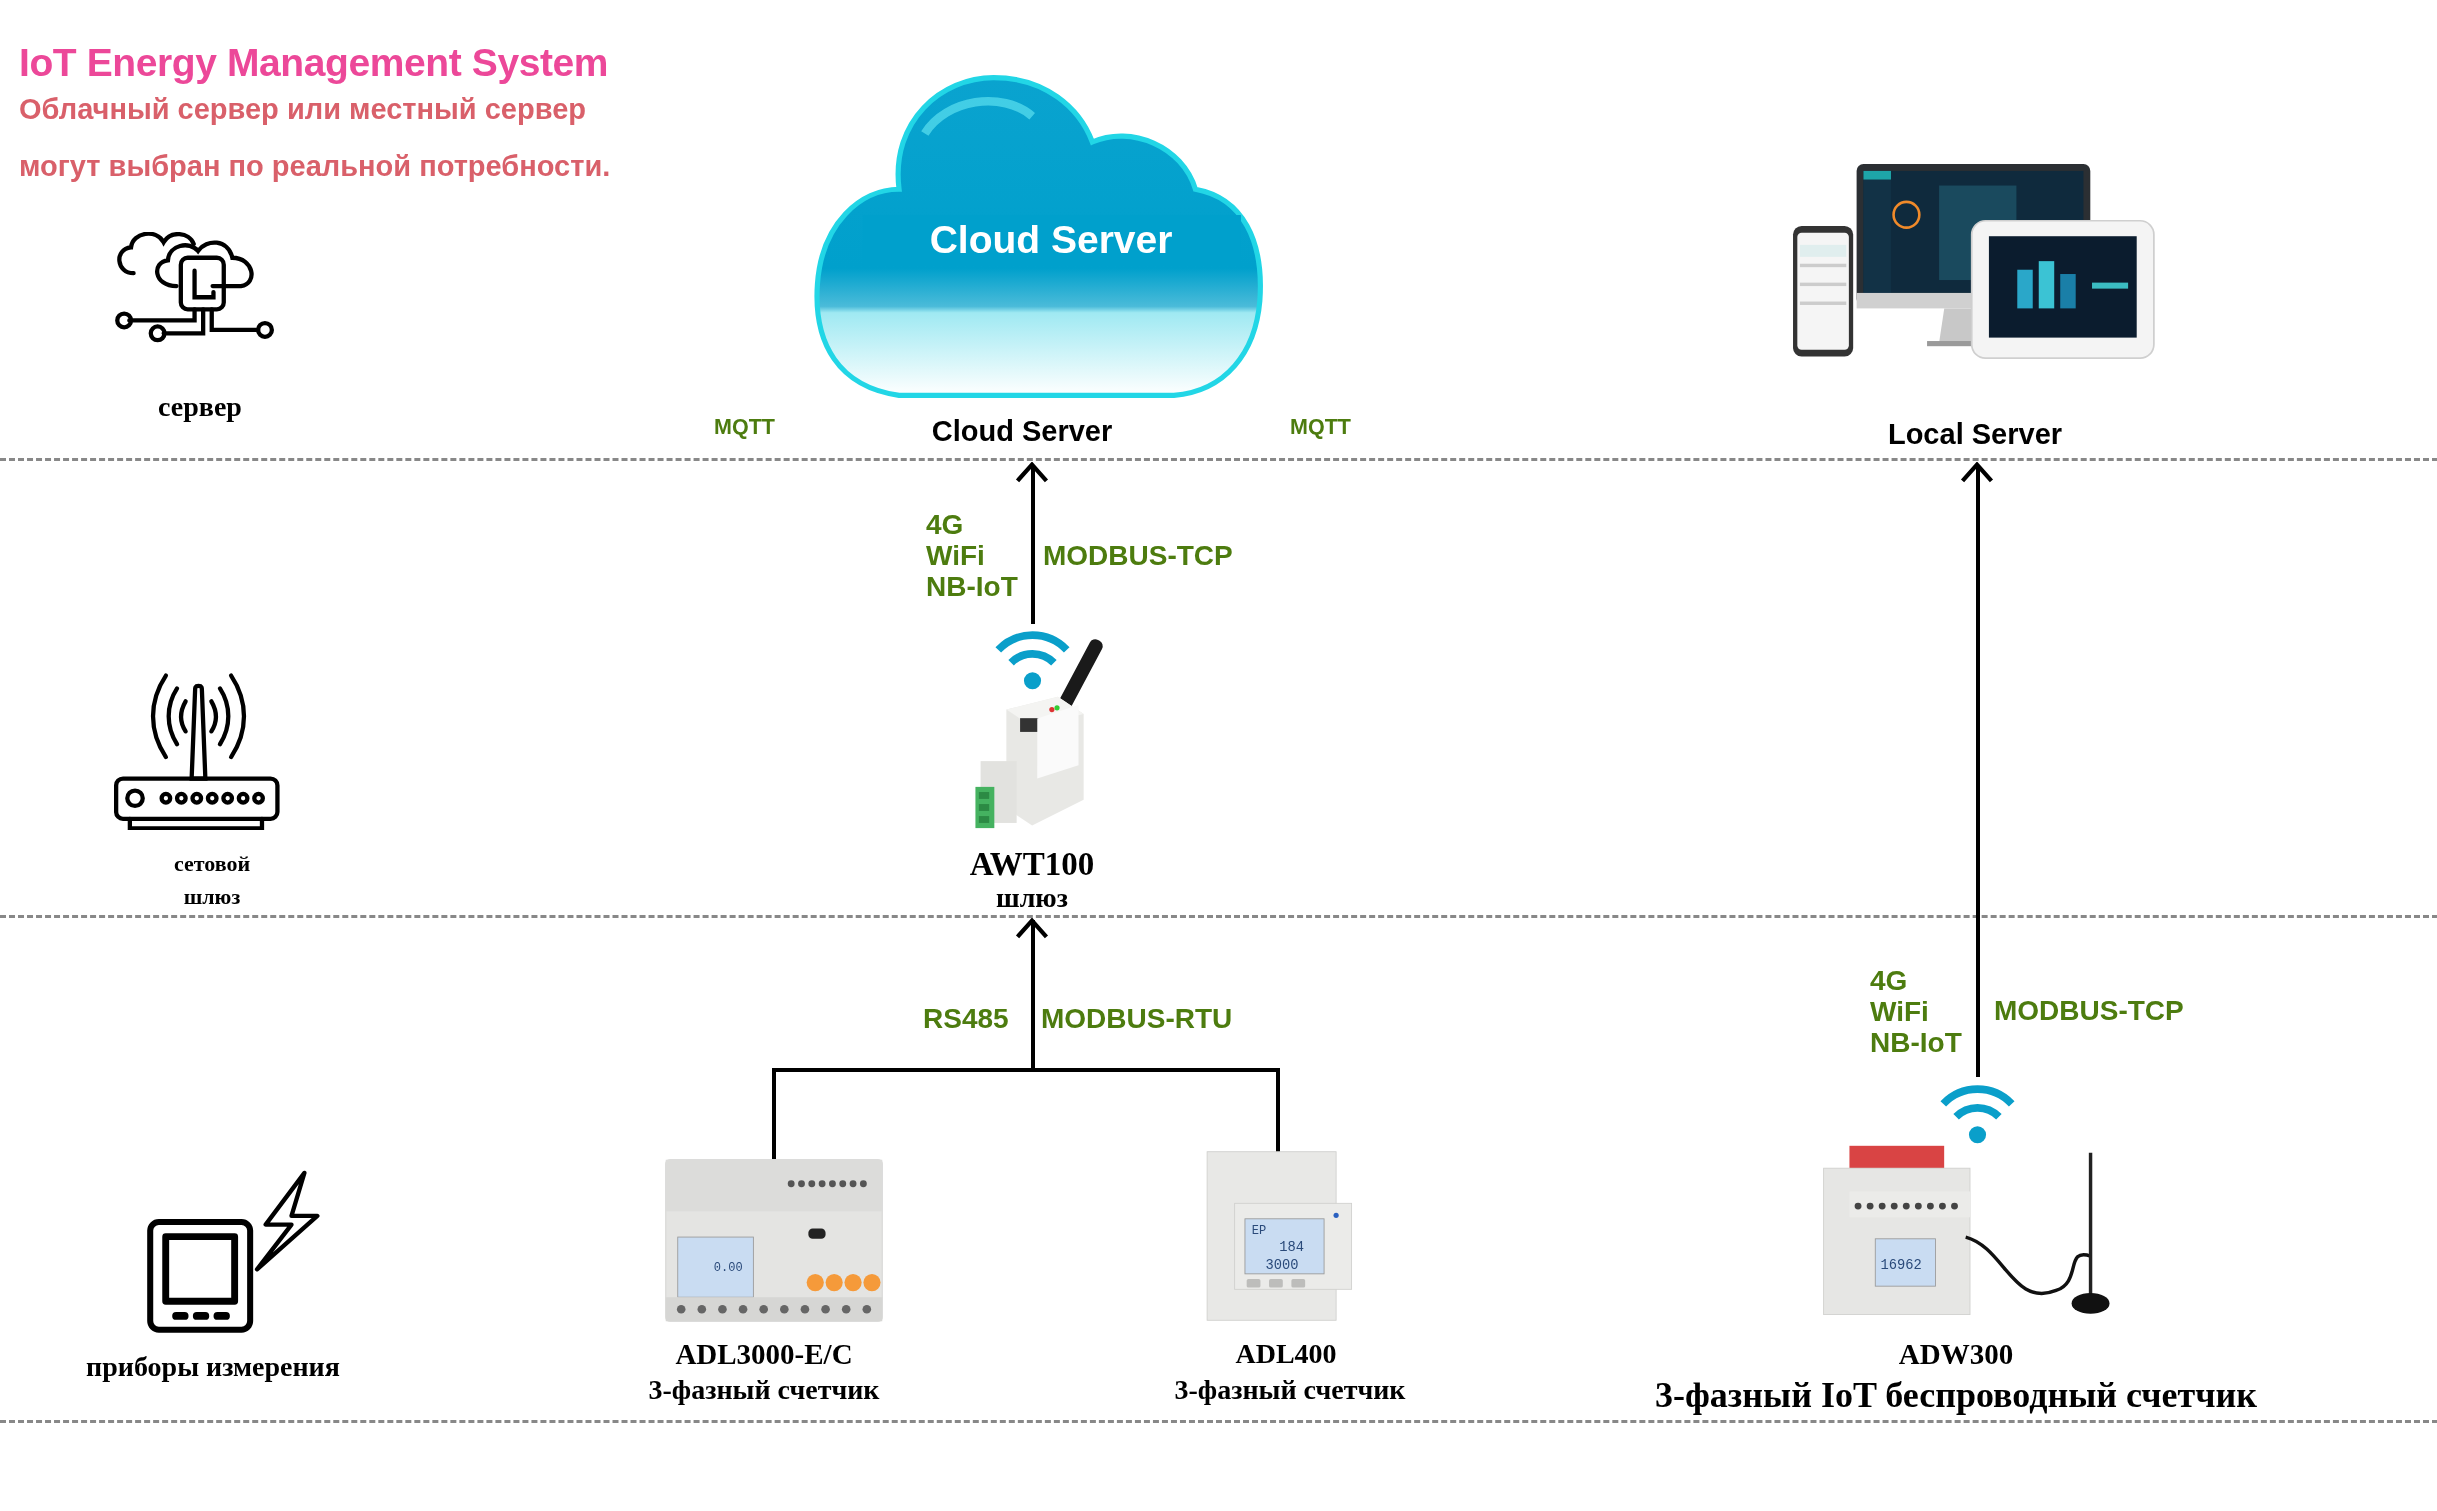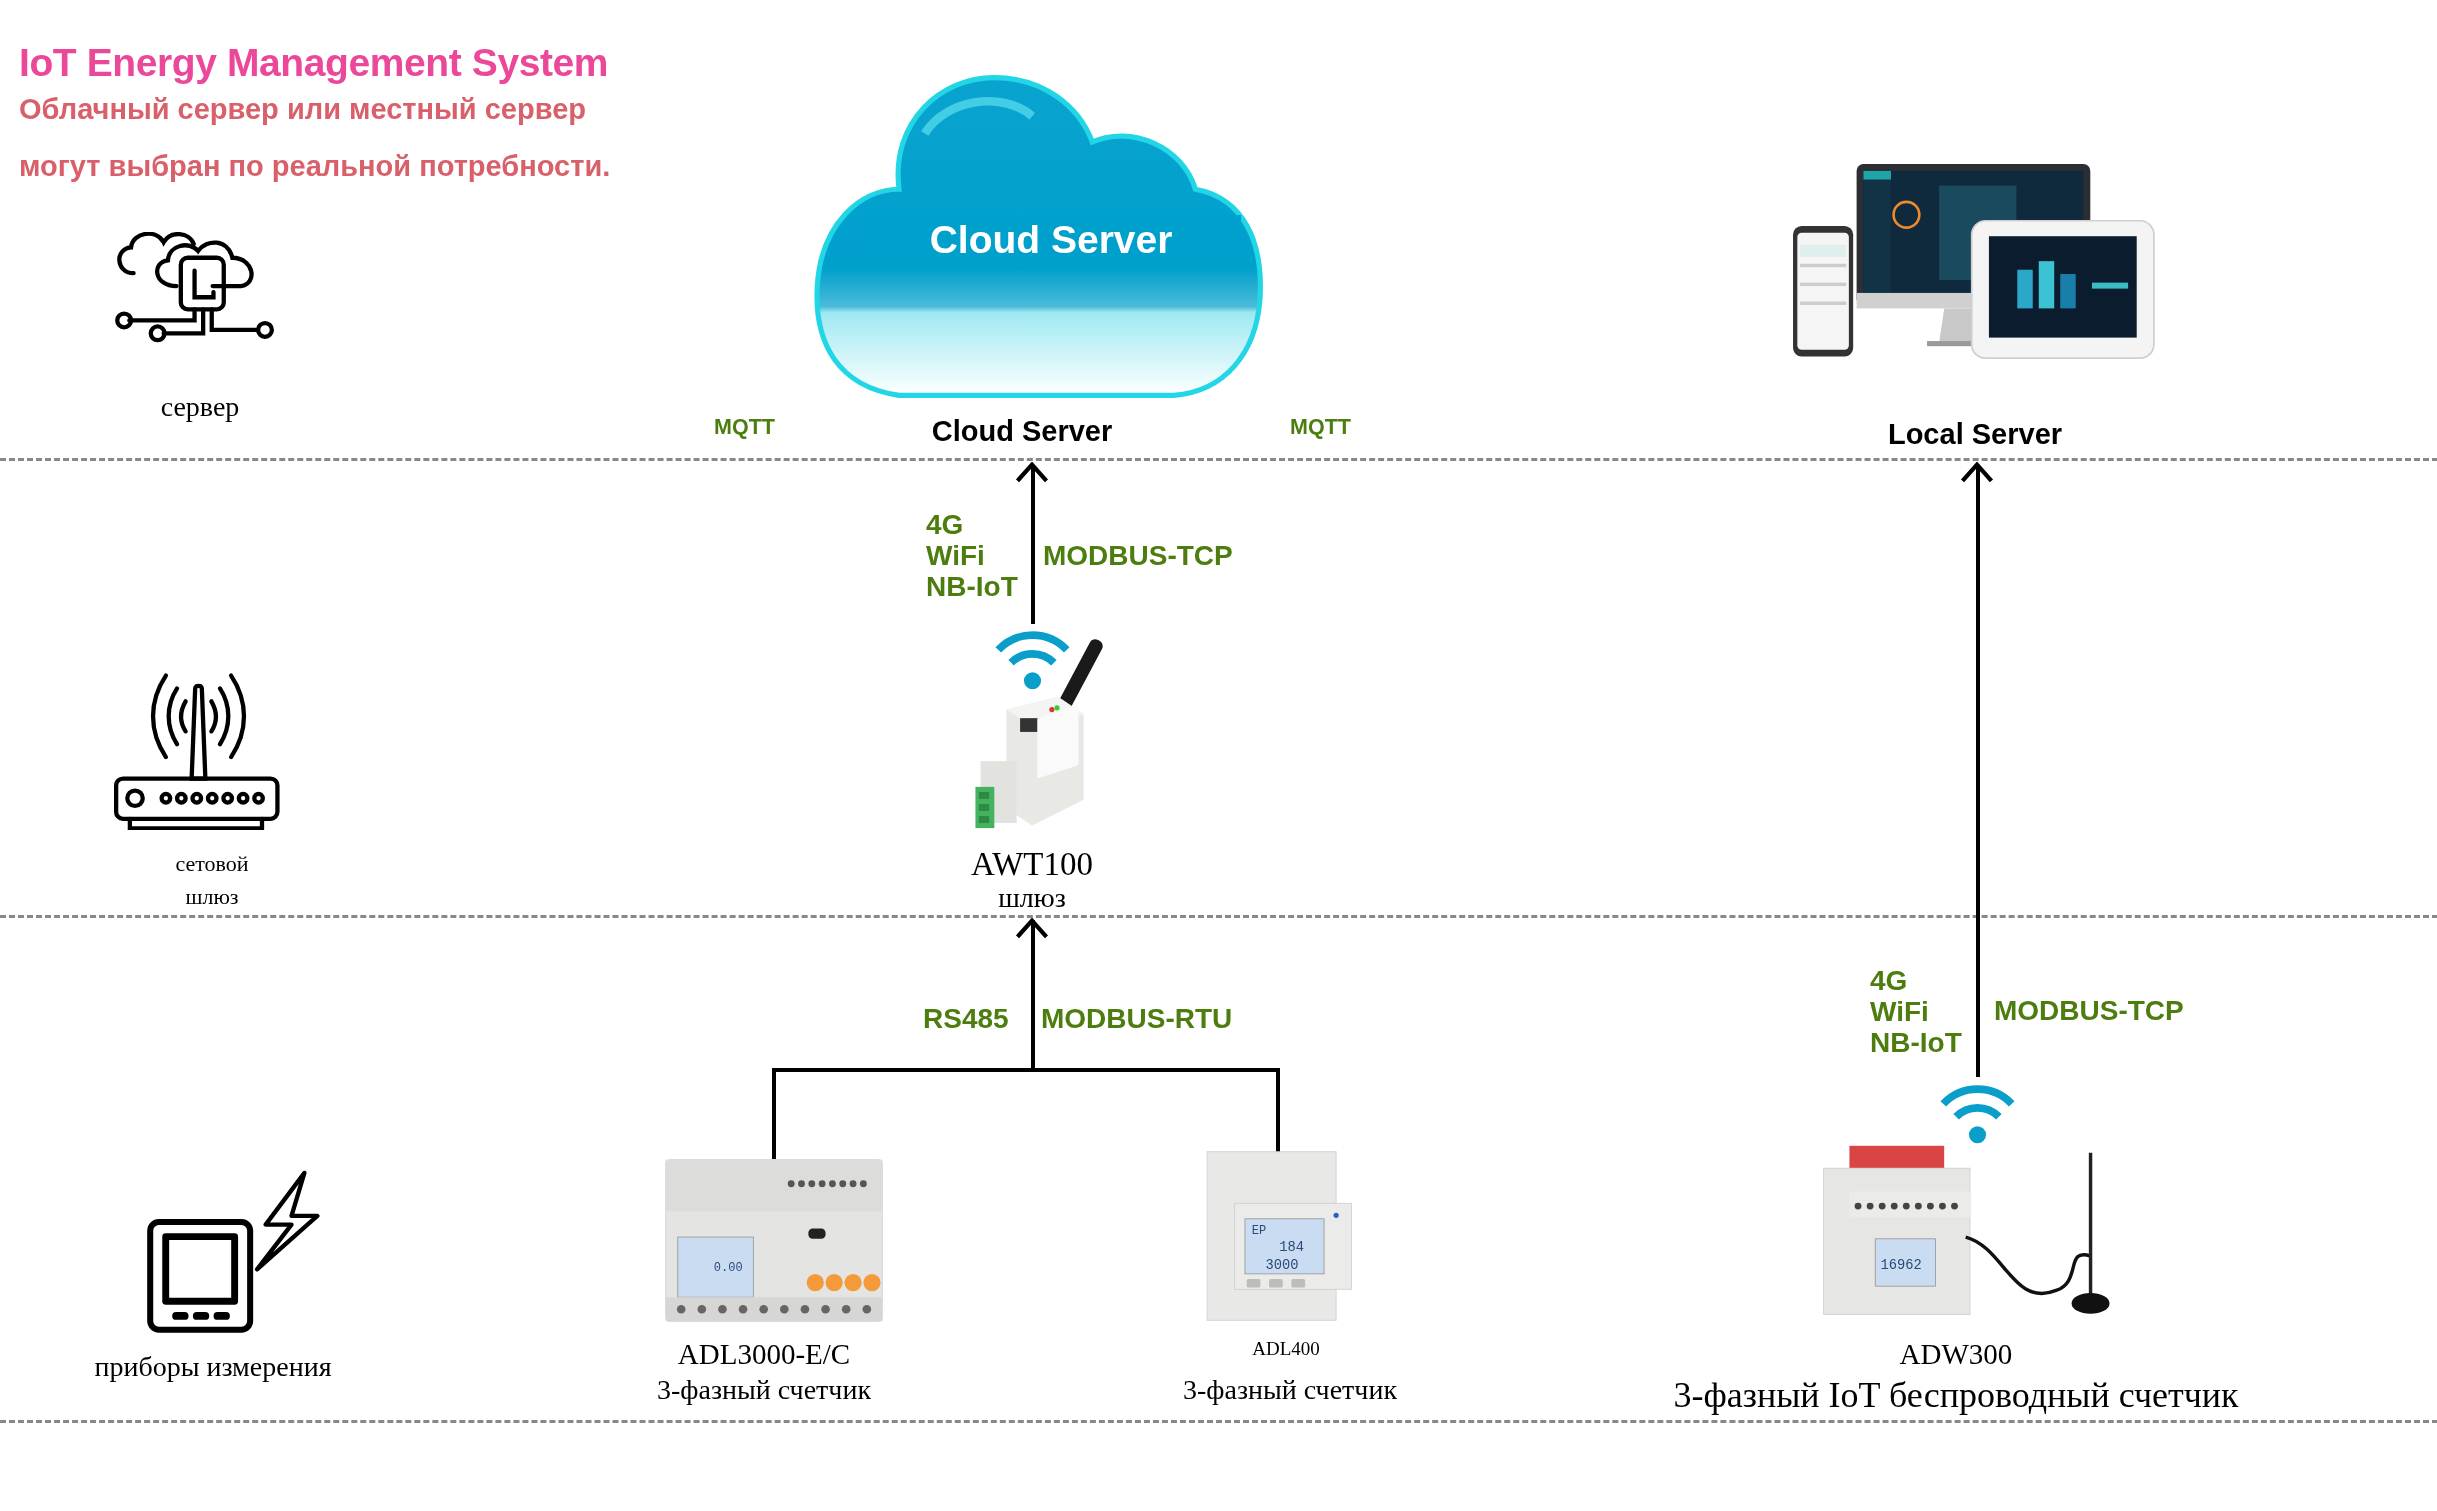--- a/index.html
+++ b/index.html
@@ -1,20 +1,20 @@
 <!DOCTYPE html>
 <html style="font-size:13.8px"><head>
 <meta charset="utf-8">
 <style>
   html, body { margin:0; padding:0; background:#ffffff; }
   body { width:2438px; height:1511px; position:relative; overflow:hidden; font-family:"Liberation Sans", sans-serif; }
   .abs { position:absolute; }
   .title { left:19px; top:41px; font-size:39px; font-weight:bold; color:#ec4899; white-space:nowrap; letter-spacing:-0.4px; }
   .subtitle { left:19px; font-size:29px; font-weight:bold; color:#d9606a; white-space:nowrap; }
-  .serif-label { font-family:"Liberation Serif", serif; font-weight:normal; color:#000; text-align:center; white-space:nowrap; }
+  .serif-label { font-family:"Liberation Serif", serif; font-weight:bold; color:#000; text-align:center; white-space:nowrap; }
   .blue { color:#4d7c0f; font-weight:bold; white-space:nowrap; }
   .black-label { color:#000; font-weight:bold; white-space:nowrap; }
   .dash { position:absolute; left:0; width:2438px; height:0; border-top:3.4px dashed #888; }
   .vline { position:absolute; width:4.3px; background:#000; }
   .hline { position:absolute; height:4.3px; background:#000; }
   .arrowhead { position:absolute; width:34px; height:20.6px; }
   .center-x { transform:translateX(-50%); }
 </style>
 </head>
 <body>
@@ -231,21 +231,21 @@
     <text x="92" y="118" font-size="16" fill="#2a4a7a" font-family="Liberation Mono, monospace">184</text>
     <text x="76" y="138" font-size="16" fill="#2a4a7a" font-family="Liberation Mono, monospace">3000</text>
     <g fill="#bdbdbb">
         <rect x="54" y="150" width="16" height="10" rx="2"></rect>
         <rect x="80" y="150" width="16" height="10" rx="2"></rect>
         <rect x="106" y="150" width="16" height="10" rx="2"></rect>
       </g>
     <circle cx="158" cy="76" r="3" fill="#2a60c0"></circle>
   </svg>
 </div>
-<div class="abs serif-label center-x" style="left:1286px; top:1338px; font-size:19px">ADL400</div>
+<div class="abs serif-label center-x" style="left:1286px; top:1338px; font-size:28px">ADL400</div>
 <div class="abs serif-label center-x" style="left:1290px; top:1374px; font-size:28px">3-фазный счетчик</div>
 
 <div class="vline" style="left:1976px; top:465px; height:612px"></div>
 <svg class="arrowhead" style="left:1960px; top:462px" viewBox="0 0 40 24">
   <polyline points="3,22 20,3 37,22" fill="none" stroke="#000" stroke-width="5"></polyline>
 </svg>
 <div class="abs blue" style="left:1870px; top:965px; font-size:28px; line-height:31px">
   <div>4G</div>
   <div>WiFi</div>
   <div>NB-IoT</div>

